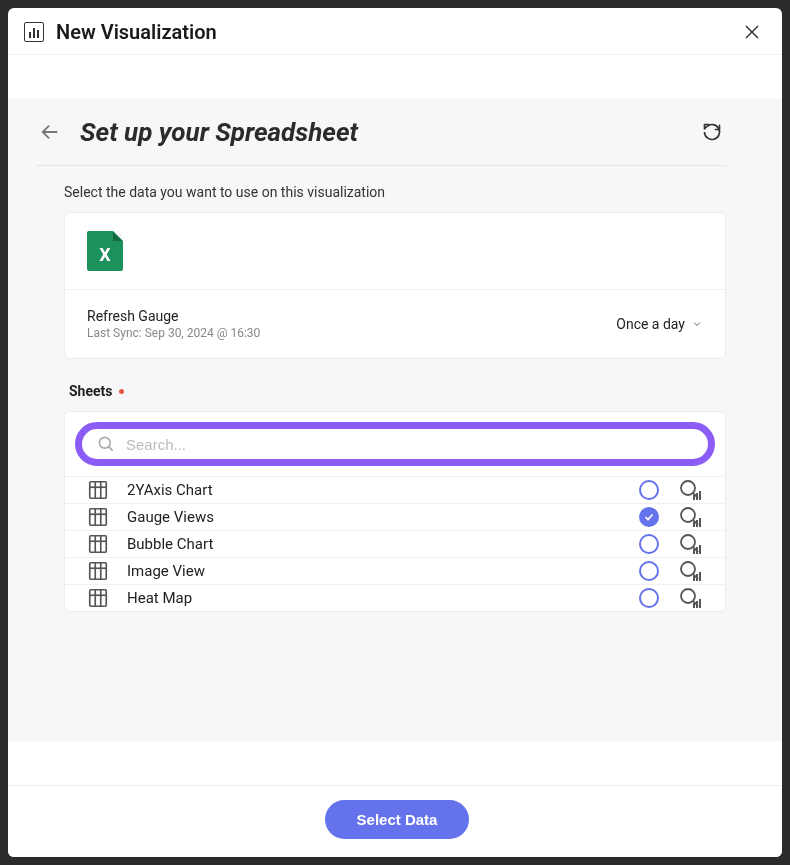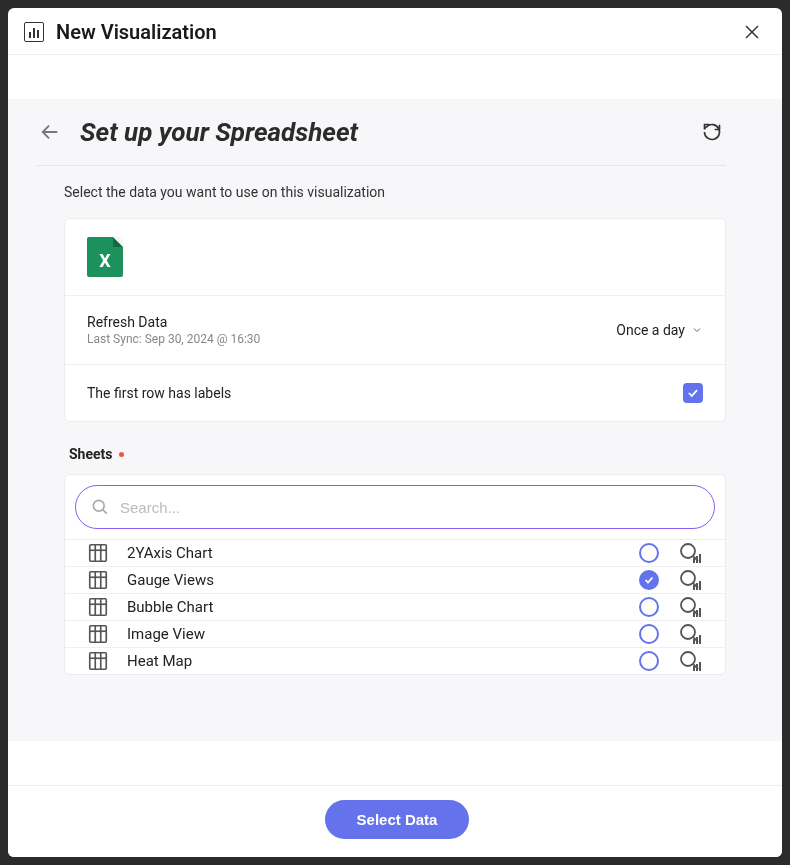--- a/index.html
+++ b/index.html
@@ -83,21 +83,21 @@
     font-style:italic;
   }
   .refresh-btn {
     width: 28px; height: 28px;
     display:flex;align-items:center;justify-content:center;
     cursor:pointer; color:#333;
   }
   .instructions {
     font-size: 14px;
     color: #333;
-    margin-bottom: 18px;
+    margin-bottom: 12px;
   }
   .card {
     background: #fff;
     border: 1px solid #ececee;
     border-radius: 6px;
     overflow: hidden;
   }
   .card-section {
     padding: 18px 22px;
     border-bottom: 1px solid #f0f0f2;
@@ -171,21 +171,21 @@
   .sheets-card {
     background:#fff;
     border:1px solid #ececee;
     border-radius:6px;
     margin-bottom: 10px;
   }
   .search-wrap {
     padding: 10px;
   }
   .search-box {
-    border:1px solid #8b5cf6;
+    border:7px solid #8b5cf6;
     border-radius:24px;
     height: 44px;
     display:flex;align-items:center;
     padding: 0 14px;
     gap:10px;
     color:#aaa;
   }
   .search-input {
     border:none; outline:none;
     font-size:15px;
@@ -287,39 +287,31 @@
       <div class="card-section">
         <div class="excel-icon">
           <div class="fold2"></div>
           <div class="fold"></div>
           <div class="x">X</div>
         </div>
       </div>
 
       <div class="card-section refresh-data-section">
         <div class="refresh-data-left">
-          <div class="rd-title">Refresh Data</div>
+          <div class="rd-title">Refresh Gauge</div>
           <div class="rd-sub">Last Sync: Sep 30, 2024 @ 16:30</div>
         </div>
         <div class="freq-select">
           <span>Once a day</span>
           <svg width="12" height="12" viewBox="0 0 24 24" fill="none" stroke="currentColor" stroke-width="2">
               <polyline points="6 9 12 15 18 9"></polyline>
             </svg>
         </div>
       </div>
 
-      <div class="card-section labels-section">
-        <div class="lbl">The first row has labels</div>
-        <div class="checkbox checked">
-          <svg width="14" height="14" viewBox="0 0 24 24" fill="none" stroke="currentColor" stroke-width="3">
-              <polyline points="5 12 10 17 19 7"></polyline>
-            </svg>
-        </div>
-      </div>
     </div>
 
     <div class="section-label">
       <span>Sheets</span>
       <span class="dot"></span>
     </div>
 
     <div class="sheets-card">
       <div class="search-wrap">
         <div class="search-box">

